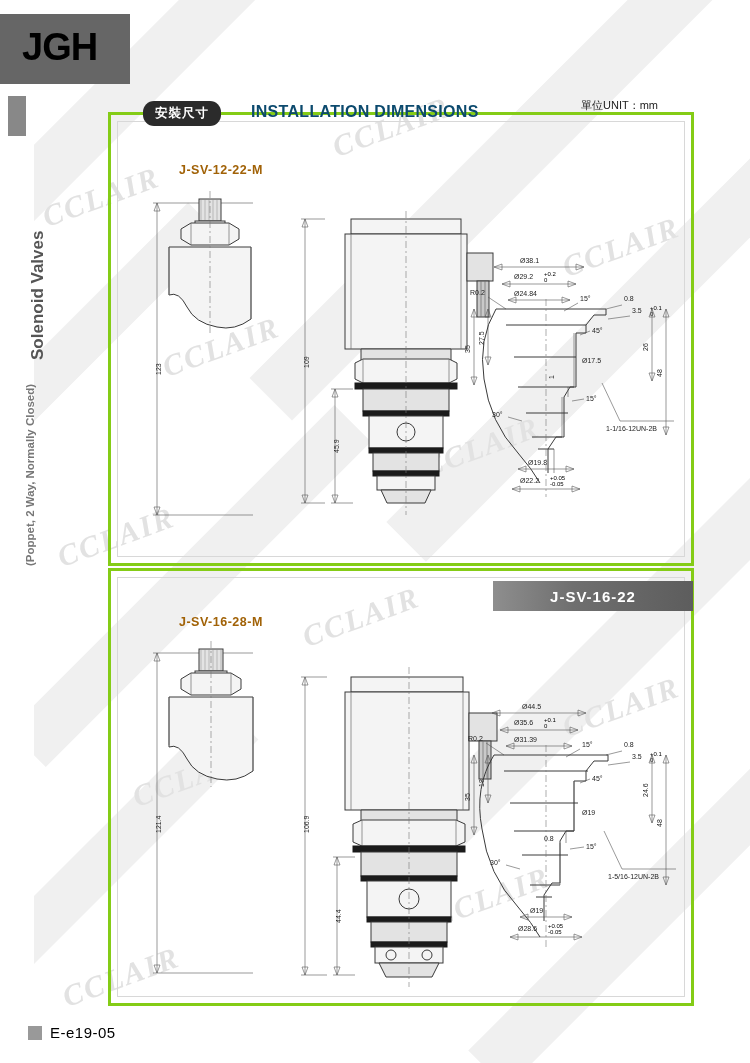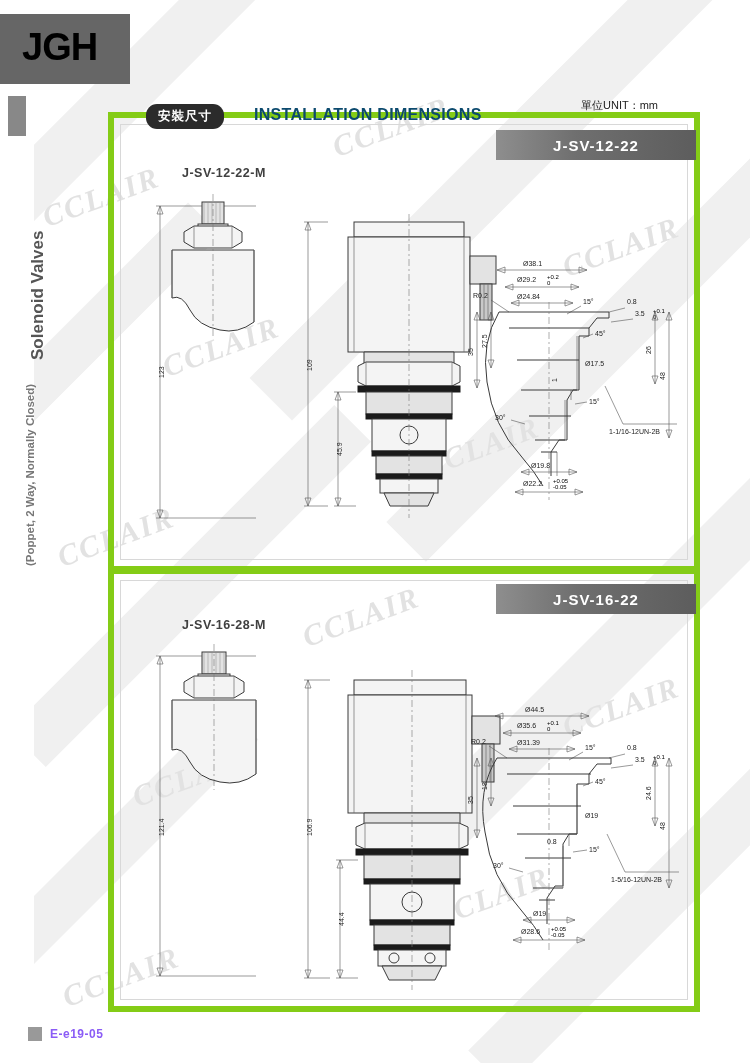--- a/index.html
+++ b/index.html
@@ -110,40 +110,40 @@
     display: flex;
     align-items: center;
     gap: 8px;
     z-index: 5;
   }
   .footer-sq {
     width: 14px; height: 14px;
     background: #999999;
   }
   .footer-code {
-    font-weight: bold;
-    font-size: 12px;
-    color: #8b5cf6;
+    font-weight: normal;
+    font-size: 15px;
+    color: #000000;
     letter-spacing: 0.5px;
   }
 
   
   .unit-label {
     position: absolute;
     right: 92px; top: 98px;
     font-size: 11px;
     color: #222222;
     z-index: 4;
     text-align: right;
   }
 
   
   .panel {
     position: absolute;
-    border: 6px solid #84cc16;
+    border: 3px solid #84cc16;
     background: transparent;
     z-index: 2;
   }
   .panel-1 { left: 108px; top: 112px; width: 580px; height: 448px; }
   .panel-2 { left: 108px; top: 568px; width: 580px; height: 432px; }
   .panel-inner {
     position: absolute;
     inset: 6px;
     border: 1px solid #d8d8d8;
   }
@@ -183,21 +183,21 @@
     font-weight: bold;
     font-size: 15px;
     letter-spacing: 1px;
   }
   .model-tab-2 { top: 10px; justify-content: center; }
 
   .sub-model {
     position: absolute;
     font-weight: bold;
     font-size: 12.5px;
-    color: #404040;
+    color: #a16207;
     letter-spacing: 0.5px;
     z-index: 6;
   }
 
   
   .draw {
     position: absolute;
     z-index: 4;
   }
   svg { display: block; overflow: visible; }
@@ -256,23 +256,20 @@
 </div>
 
 <div class="unit-label">單位UNIT：mm</div>
 
 <div class="panel panel-1">
   <div class="panel-inner"></div>
 
   <div class="tag-badge">安裝尺寸</div>
   <div class="section-title">INSTALLATION DIMENSIONS</div>
 
-  <div class="model-tab">
-    <span>J-SV-12-22</span>
-  </div>
 
   <div class="sub-model" style="left:68px; top:48px;">J-SV-12-22-M</div>
 
   <div class="draw" style="left:24px; top:70px;">
     <svg width="250" height="370" viewBox="0 0 250 370">
 
       <line class="dim" x1="22" y1="18" x2="22" y2="330"></line>
       <path class="dim" d="M22 18 l-3 8 l6 0 z" fill="#555"></path>
       <path class="dim" d="M22 330 l-3 -8 l6 0 z" fill="#555"></path>
       <line class="dim" x1="18" y1="18" x2="118" y2="18"></line>

